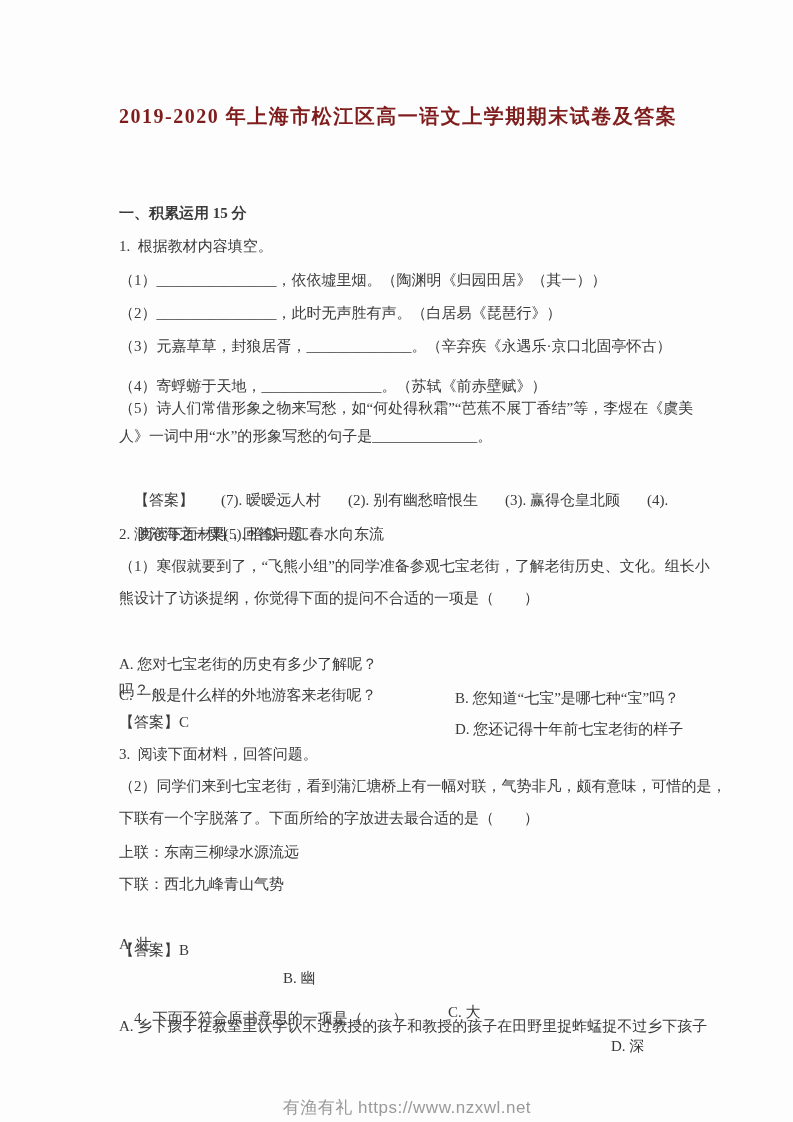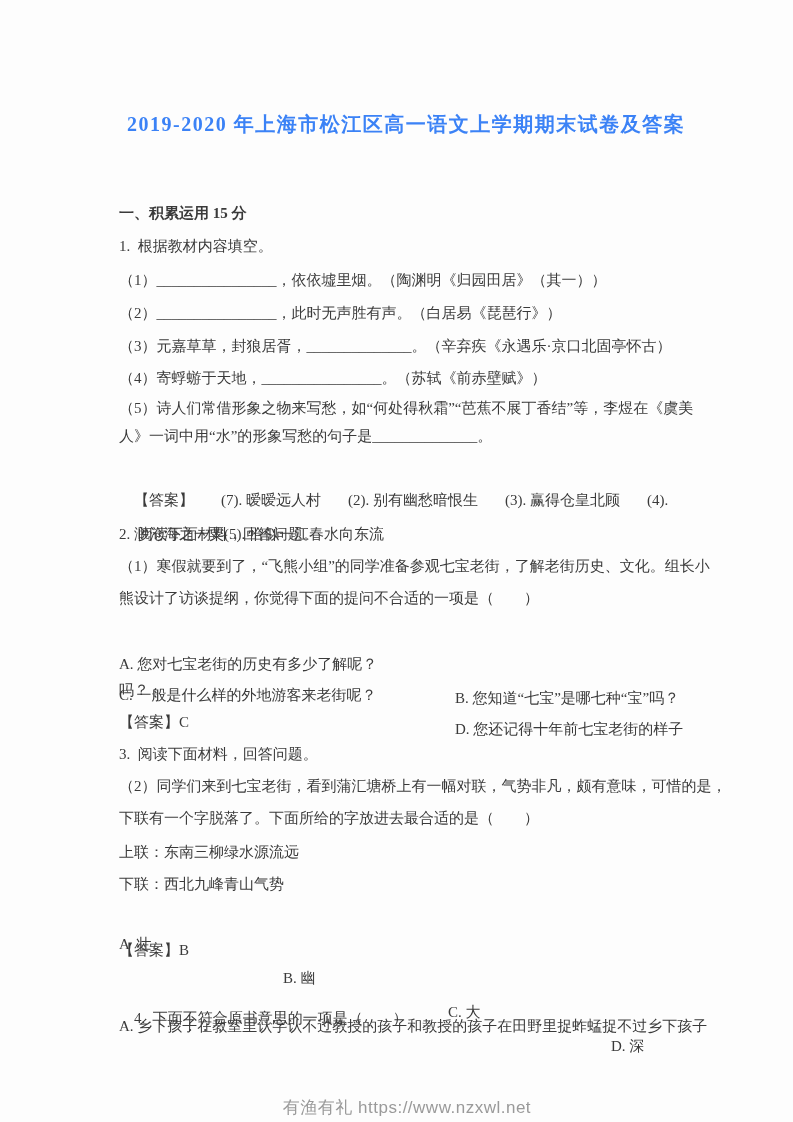--- a/index.html
+++ b/index.html
@@ -9,25 +9,25 @@
     height: 1122px;
     background: #fdfdfd;
     font-family: "Liberation Serif", "DejaVu Serif", serif;
     color: #3a3a3a;
     overflow: hidden;
   }
   .title {
     position: absolute;
     left: 119px;
     top: 103px;
-    margin: 8px;
+    margin: 0;
     font-size: 20px;
     font-weight: bold;
     letter-spacing: 1.5px;
-    color: #3b82f6;
+    color: #7f1d1d;
     white-space: pre;
   }
   .line {
     position: absolute;
     left: 119px;
     width: 600px;
     height: 34px;
     line-height: 34px;
     font-size: 15px;
     white-space: pre;
@@ -68,21 +68,21 @@
 <div class="page">
 
   <h1 class="title">2019-2020 年上海市松江区高一语文上学期期末试卷及答案</h1>
 
   <div class="line section" style="top:196px">一、积累运用 15 分</div>
 
   <div class="line" style="top:229px">1.  根据教材内容填空。</div>
   <div class="line" style="top:263px">（1）________________，依依墟里烟。（陶渊明《归园田居》（其一））</div>
   <div class="line" style="top:296px">（2）________________，此时无声胜有声。（白居易《琵琶行》）</div>
   <div class="line" style="top:329px">（3）元嘉草草，封狼居胥，______________。（辛弃疾《永遇乐·京口北固亭怀古）</div>
-  <div class="line" style="top:361px">（4）寄蜉蝣于天地，________________。（苏轼《前赤壁赋》）</div>
+  <div class="line" style="top:369px">（4）寄蜉蝣于天地，________________。（苏轼《前赤壁赋》）</div>
   <div class="line" style="top:391px">（5）诗人们常借形象之物来写愁，如“何处得秋霜”“芭蕉不展丁香结”等，李煜在《虞美</div>
   <div class="line" style="top:419px">人》一词中用“水”的形象写愁的句子是______________。</div>
 
   <div class="line" style="top:449px">
     <span class="ans-part">【答案】</span><span class="ans-part">(7). 暧暧远人村</span><span class="ans-part">(2). 别有幽愁暗恨生</span><span class="ans-part">(3). 赢得仓皇北顾</span><span class="ans-part">(4).</span>
   </div>
   <div class="line" style="top:483px">
     <span class="ans2-head">渺沧海之一粟</span><span>(5). 恰似一江春水向东流</span>
   </div>
 

